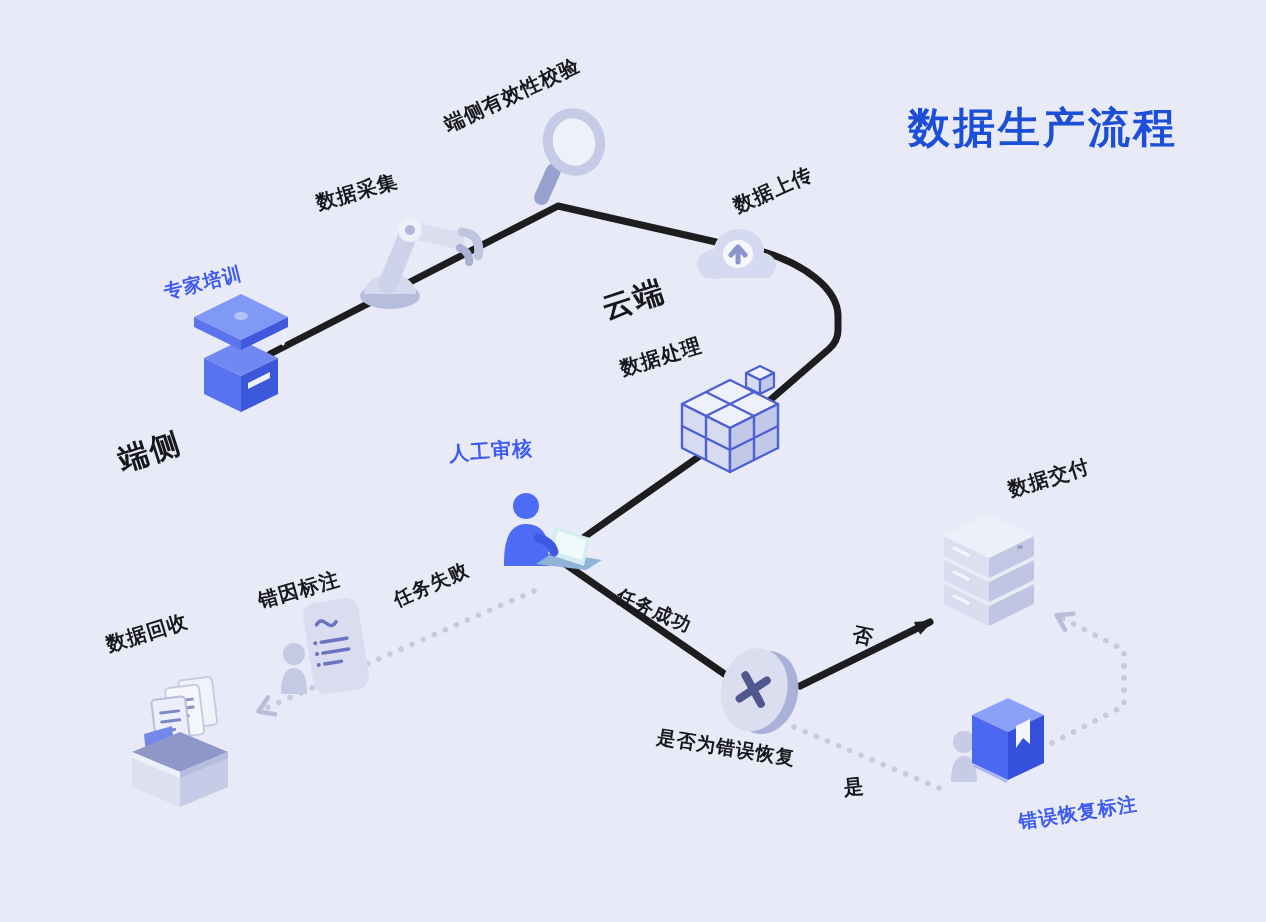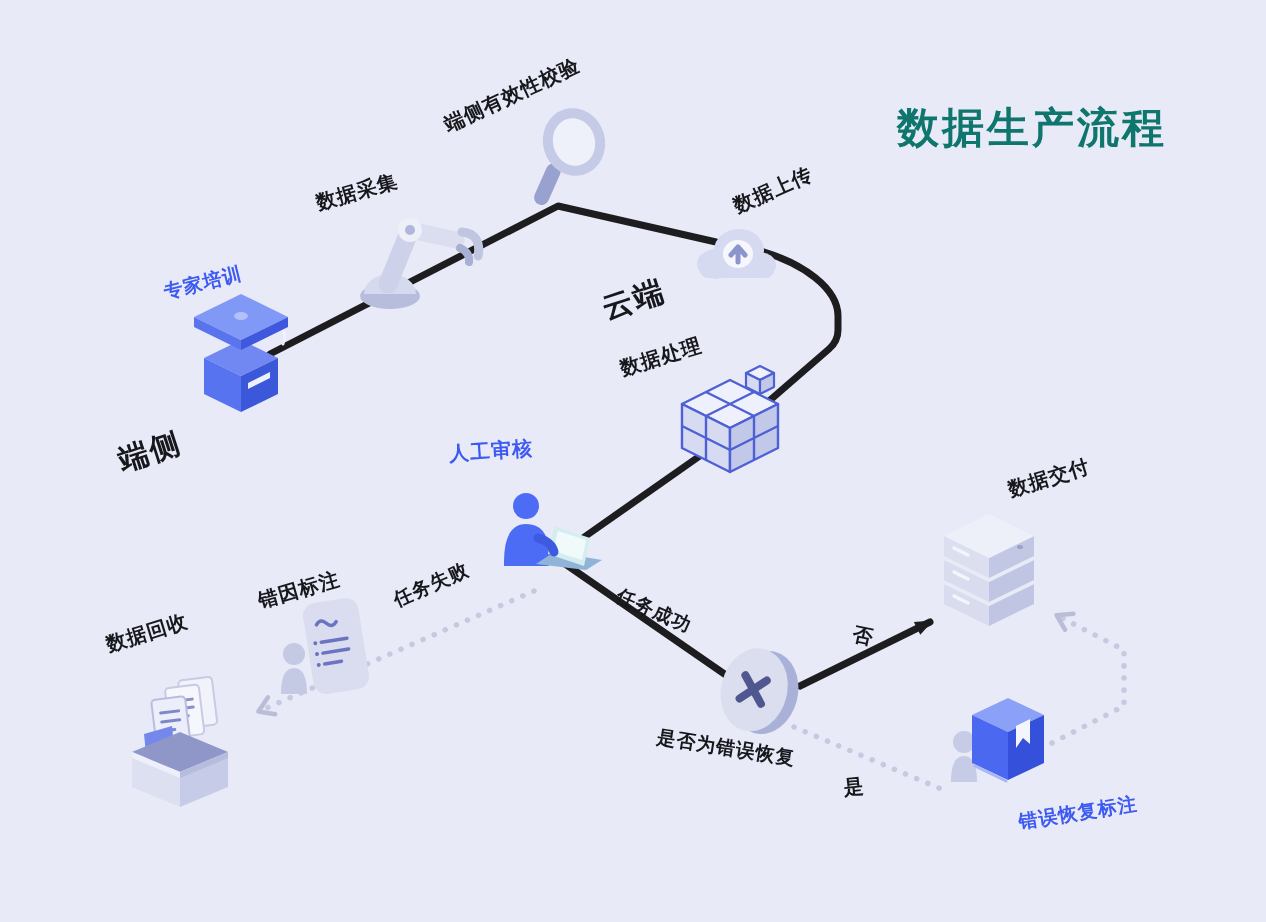--- a/index.html
+++ b/index.html
@@ -12,22 +12,22 @@
   .layer{left:0;top:0;}
   .icon{pointer-events:none;}
   .lbl{
     position:absolute;font-weight:700;color:#17181c;font-size:20px;
     white-space:nowrap;letter-spacing:1px;
   }
   .lbl.blue{color:#3c5af2;}
   .lbl.zone{font-size:30px;font-weight:800;letter-spacing:2px;}
   .lbl.small{font-size:19px;}
   .title{
-    position:absolute;right:99px;top:100px;
-    font-size:42px;font-weight:800;color:#0f766e;letter-spacing:3px;
+    position:absolute;right:88px;top:100px;
+    font-size:42px;font-weight:800;color:#1d4ed8;letter-spacing:3px;
   }
 </style>
 </head>
 <body>
 
 <div id="canvas">
 
   <svg class="layer" width="1266" height="922" viewBox="0 0 1266 922">
     <defs>
       <marker id="arrowBlack" viewBox="0 0 20 20" refX="15" refY="10" markerWidth="24" markerHeight="24" orient="auto" markerUnits="userSpaceOnUse">

